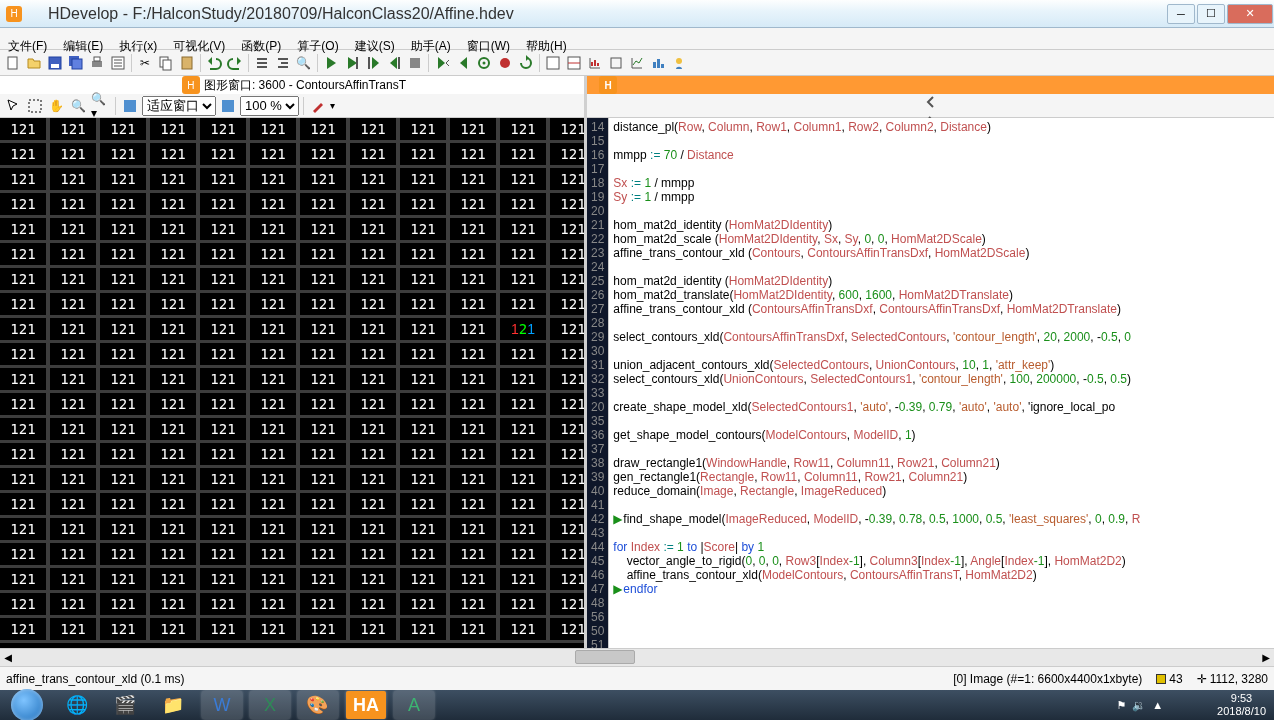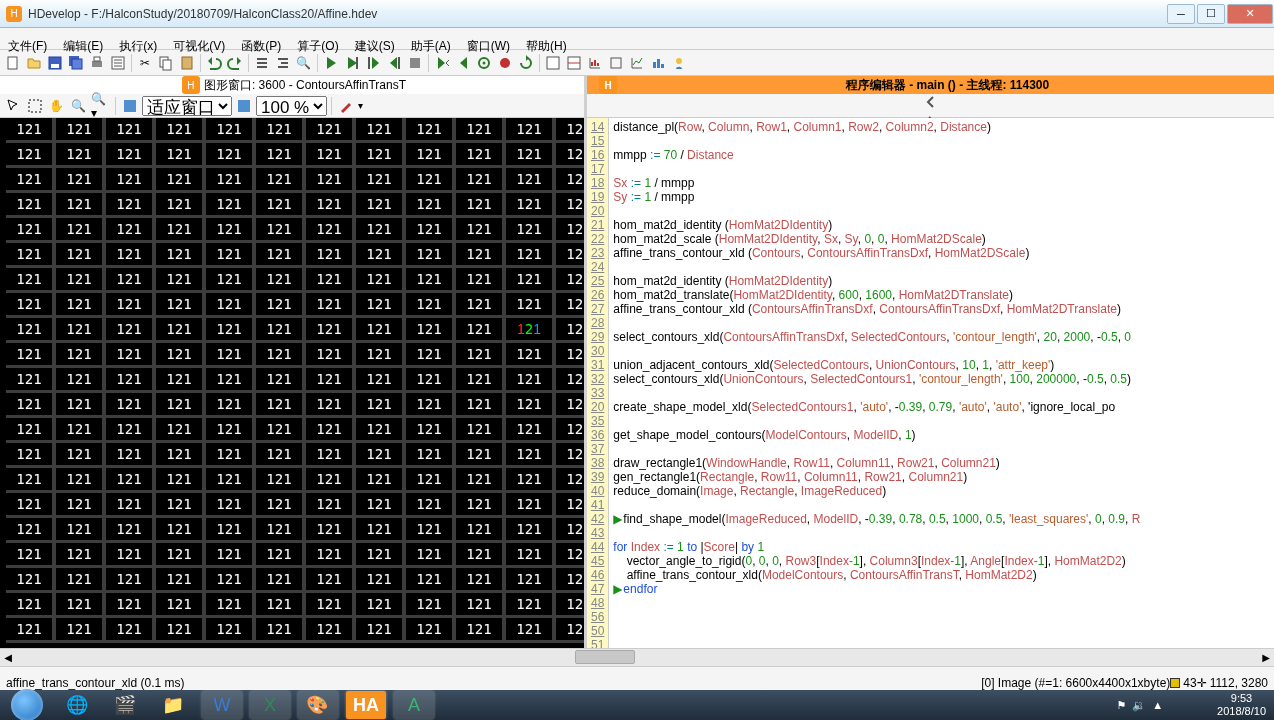--- a/index.html
+++ b/index.html
@@ -1,60 +1,60 @@
 <!DOCTYPE html>
 <html><head>
 <meta charset="utf-8">
 <style>
 * { margin:0; padding:0; box-sizing:border-box; font-family:"Microsoft YaHei","SimSun",sans-serif; }
 body { width:1274px; height:720px; overflow:hidden; background:#f0f0f0; position:relative; }
 .titlebar { height:28px; background:linear-gradient(#fdfefe,#e8f4fb 40%,#d6eaf7); display:flex; align-items:center; border-bottom:1px solid #a0b8cc; }
 .titlebar .appicon { width:16px; height:16px; margin:0 6px; background:#f7931e; border-radius:3px; font-size:10px; color:#fff; display:flex; align-items:center; justify-content:center; }
-.titlebar .title-txt { font-size:12px; color:#333; }
+.titlebar .title-txt { font-size:16px; color:#333;margin-left:20px; }
 .titlebar .winbtns { margin-left:auto; display:flex; }
 .winbtn { width:28px; height:20px; margin:0 1px; display:flex; align-items:center; justify-content:center; font-size:11px; background:#e8f4fb; border:1px solid #a0b8cc; border-radius:2px; }
 .winbtn.close { background:#d96c5c; color:#fff; width:46px; }
 .menubar { height:22px; background:#f5f5f5; border-bottom:1px solid #ccc; display:flex; font-size:12px; }
 .menuitem { padding:10px 8px; cursor:pointer; }
 .toolbar { height:26px; background:#f5f5f5; border-bottom:1px solid #ccc; display:flex; align-items:center; padding:0 3px; gap:1px; }
 .tbtn { width:20px; height:20px; display:flex; align-items:center; justify-content:center; font-size:12px; cursor:pointer; }
 .tbtn svg { width:16px; height:16px; }
 .tsep { width:1px; height:18px; background:#ccc; margin:0 2px; }
 .panels { display:flex; height:calc(100% - 28px - 22px - 26px - 24px - 18px - 30px); }
 .panel-left { width:587px; display:flex; flex-direction:column; border-right:3px solid #d0d0d0; }
 .panel-header { height:18px; display:flex; align-items:center; font-size:12px; }
 .panel-header.left { background:#fff; justify-content:center; color:#000; }
 .panel-header.right { background:#ff9933; color:#000; padding-left:8px; font-weight:bold; }
 .hdr-icon { width:18px; height:18px; background:#f7931e; border-radius:3px; margin:0 4px; display:flex; align-items:center; justify-content:center; font-size:10px; color:#fff; }
 .panel-toolbar { height:24px; background:#f5f5f5; border-bottom:1px solid #ccc; display:flex; align-items:center; padding:0 3px; font-size:12px; gap:2px; }
-.zoom-sel { height:20px; font-size:17px; }
+.zoom-sel { height:20px; font-size:13px; }
 .color-swatch { width:10px; height:10px; border:1px solid #333; }
 .graphic-canvas { flex:1; background:#000; position:relative; overflow:hidden; }
 .gridwrap { position:absolute; top:0; left:0; }
-.gridrow { display:flex;margin-left:6px; }
+.gridrow { display:flex; }
 .gridcell { width:50px; height:25px; display:flex; align-items:center; justify-content:center; color:#fff; font-size:14px; font-family:Consolas,monospace; background:#000; border-right:4px solid #3d3d3d; border-bottom:3px solid #3d3d3d; }
 .gridcell.marked { color:#00ff00; }
 .gridcell.marked .m1 { color:#ff3030; }
 .gridcell.marked .m2 { color:#00a0ff; }
 .panel-right { flex:1; display:flex; flex-direction:column; }
 .prg-nav { height:24px; background:#f5f5f5; border-bottom:1px solid #ccc; display:flex; align-items:center; padding:0 4px; font-size:12px; gap:4px;flex-direction:column; }
 .code-area { flex:1; display:flex; overflow:hidden; background:#fff; font-family:Consolas,"Courier New",monospace; font-size:12px; }
-.gutter { background:#fef9c3; border-right:1px solid #ccc; text-align:right; padding:2px 4px; color:#888; line-height:14px;text-decoration:underline; }
+.gutter { background:#0f172a; border-right:1px solid #ccc; text-align:right; padding:2px 4px; color:#888; line-height:14px; }
 .code { flex:1; padding:2px 4px; line-height:14px; white-space:pre; overflow:hidden; }
 .code .var { color:#c05050; }
 .code .str { color:#b85c2e; }
 .code .num { color:#1a8f1a; }
 .code .assign { color:#008080; }
 .code .kw   { color:#1d4ed8; }
 .code .arrow { color:#1a8f1a; display:inline-block; width:10px; }
 .hscroll { height:18px; background:#f0f0f0; border-top:1px solid #ccc; display:flex; }
 .hscroll .thumb-area { flex:1; background:#e8e8e8; position:relative; }
 .hscroll .thumb { position:absolute; left:45%; width:60px; height:14px; top:1px; background:#c8c8c8; border:1px solid #aaa; border-radius:2px; }
 .hscroll .arrow { width:16px; display:flex; align-items:center; justify-content:center; background:#e8e8e8; font-size:10px; }
-.statusbar { height:24px; background:#f5f5f5; border-top:1px solid #ccc; display:flex; align-items:flex-end; font-size:12px; padding:0 6px; }
+.statusbar { height:24px; background:#f5f5f5; border-top:1px solid #ccc; display:flex; align-items:center; font-size:12px; padding:0 6px; gap:14px; }
 .statusbar .spacer { flex:1; }
 .taskbar { height:30px; background:linear-gradient(#3d4f62,#1f2c3a); display:flex; align-items:center; }
 .start { width:54px; height:30px; display:flex; align-items:center; justify-content:center; }
 .start-orb { width:32px; height:32px; border-radius:50%; background:radial-gradient(circle at 40% 35%, #7fc4ff, #1a6bb8); box-shadow:0 0 4px rgba(255,255,255,.5) inset; display:grid; grid-template:1fr 1fr / 1fr 1fr; overflow:hidden; }
 .tbicon { width:40px; height:28px; margin:0 4px; display:flex; align-items:center; justify-content:center; font-size:18px; border-radius:2px; }
 .tbicon.active { background:rgba(255,255,255,.15); box-shadow:0 0 3px rgba(255,255,255,.4); }
 .tray { margin-left:auto; display:flex; align-items:center; color:#fff; font-size:11px; gap:6px; padding-right:8px; }
 .clock { text-align:center; line-height:1.15;margin-left:48px; }
 svg { display:block; }
 </style>
@@ -597,21 +597,20 @@
             <div class="gridcell">121</div>
             <div class="gridcell">121</div>
           </div>
         </div>
     </div>
   </div>
 
   <div class="panel-right">
     <div class="panel-header right">
       <div class="hdr-icon" style="background:#f7931e">H</div>
-      <span style="flex:1;text-align:center">程序编辑器 - main () - 主线程: 114300</span>
     </div>
     <div class="prg-nav">
       <div class="tbtn">
           <svg viewBox="0 0 16 16">
             <path d="M10 3L5 8l5 5" fill="none" stroke="#555" stroke-width="2"></path>
           </svg>
         </div>
       <div class="tbtn">
           <svg viewBox="0 0 16 16">
             <path d="M6 3l5 5-5 5" fill="none" stroke="#555" stroke-width="2"></path>

